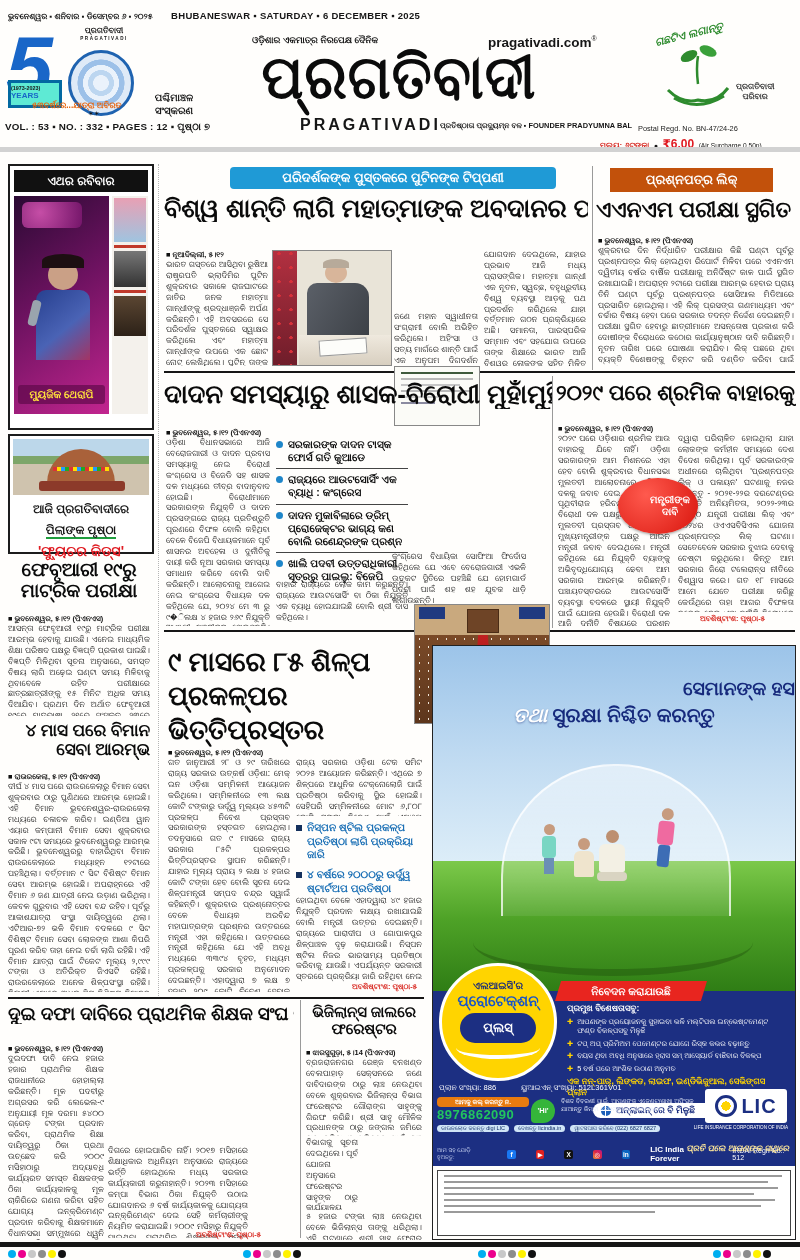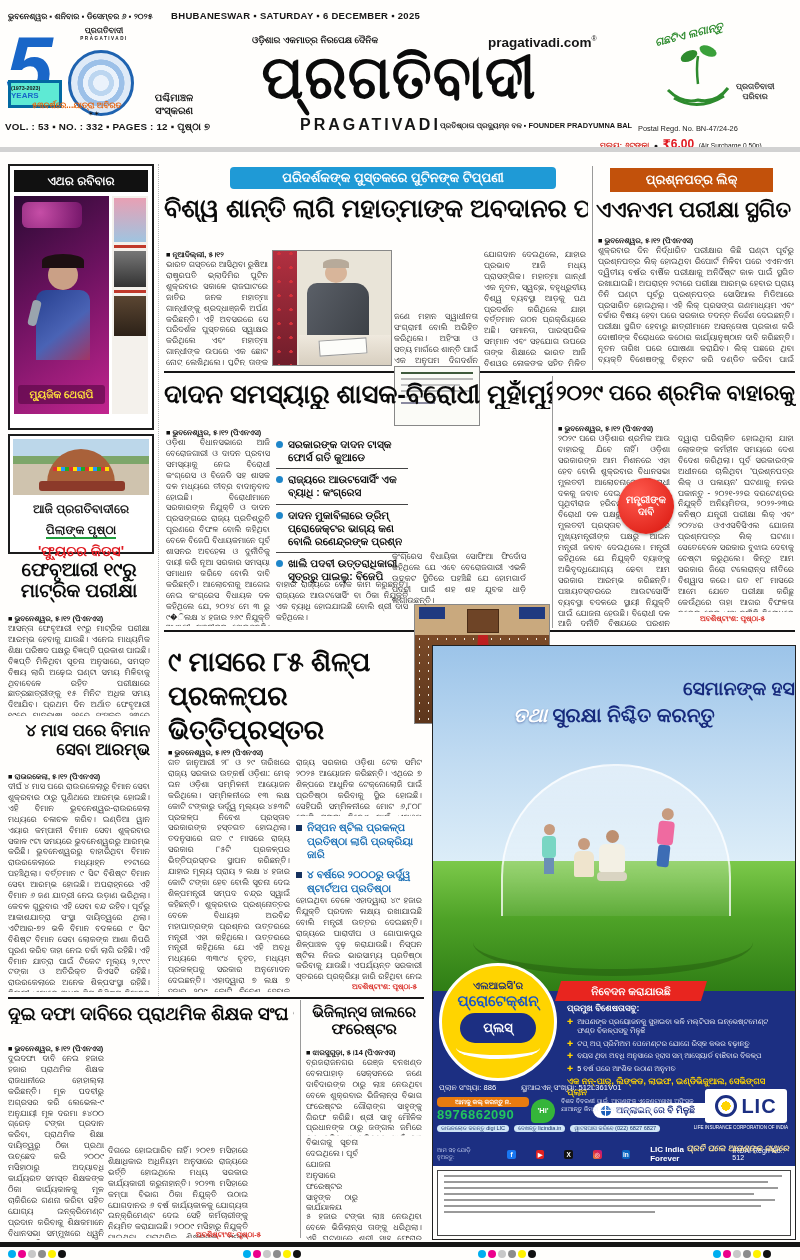--- a/index.html
+++ b/index.html
@@ -228,21 +228,21 @@
     <div class="abs" style="left:104px;top:2px;width:26px;height:12px;background:#203a80;"></div>
     <div class="abs" style="left:0;top:30px;width:134px;height:88px;background:radial-gradient(circle 2px,#f0e6d8 35%,transparent 37%) 0 0/9px 8px,linear-gradient(#7a4a28,#5d361c);"></div>
     <div class="abs" style="left:56px;top:30px;width:24px;height:88px;background:linear-gradient(#c02020,#8e1616);clip-path:polygon(30% 0,70% 0,100% 100%,0 100%);"></div>
   </div>
   <div class="abs body-txt" style="left:392px;top:552px;width:134px;height:74px;">କଂଗ୍ରେସ ବିଧାୟିକା ସୋଫିଆ ଫିର୍ଦୋସ କହିଥିଲେ ଯେ ଏବେ ବେରୋଜଗାରୀ ଏଭଳି ଉତ୍କଟ ସ୍ଥିତିରେ ପହଞ୍ଚିଛି ଯେ ହୋମଗାର୍ଡ ପଦବୀ ପାଇଁ ଶହ ଶହ ଯୁବକ ଧାଡ଼ି ଲଗାଉଛନ୍ତି।</div>
 
   <div class="abs hl" style="left:556px;top:382px;width:240px;font-size:21.5px;white-space:nowrap;overflow:hidden;">୨୦୨୯ ପରେ ଶ୍ରମିକ ବାହାରକୁ ଯିବେନି</div>
   <div class="abs byline" style="left:558px;top:424px;">■ ଭୁବନେଶ୍ୱର, ୫।୧୨ (ପିଏନଏସ)</div>
   <div class="abs body-txt" style="left:558px;top:434px;width:112px;height:192px;">୨୦୨୯ ପରେ ଓଡ଼ିଶାର ଶ୍ରମିକ ଆଉ ବାହାରକୁ ଯିବେ ନାହିଁ। ଓଡ଼ିଶା ସରକାରଙ୍କ ଆମ ମିଶନରେ ଏହା ହେବ ବୋଲି ଶୁକ୍ରବାର ବିଧାନସଭା ମୁଲତବୀ ଆଲୋଚନାରେ ବିରୋଧୀ ଦଳକୁ ଜବାବ ଦେଇ ଆଇନ ମନ୍ତ୍ରୀ ପୃଥିବୀରାଜ ହରିଚନ୍ଦନ କହିଛନ୍ତି। ବିରୋଧୀ ଦଳ ପକ୍ଷରୁ ଅଣାଯାଇଥିବା ମୁଲତବୀ ପ୍ରସ୍ତାବ ଆଲୋଚନାରେ ମୁଖ୍ୟମନ୍ତ୍ରୀଙ୍କ ପକ୍ଷରୁ ଆଇନ ମନ୍ତ୍ରୀ ଜବାବ ଦେଇଥିଲେ। ମନ୍ତ୍ରୀ କହିଥିଲେ ଯେ ନିଯୁକ୍ତି ବ୍ୟାଙ୍କୁ ଅଭିବୃଦ୍ଧିଯୋଗ୍ୟ ଢେବା ଆମ ସରକାର ଆରମ୍ଭ କରିଛନ୍ତି। ପଞ୍ଚାୟତସ୍ତରରେ ଆଉଟସୋର୍ସିଂ ବ୍ୟବସ୍ଥା ବଦଳରେ ସ୍ଥାୟୀ ନିଯୁକ୍ତି ପାଇଁ ଯୋଜନା ହେଉଛି। ବିରୋଧୀ ଦଳ ଆଜି ଦୁର୍ନୀତି ବିଷୟରେ ପ୍ରଶ୍ନ ପଚାରୁଛନ୍ତି? ଅତ୍ୟନ୍ତ ହେଡ଼ାଇ, ପୋଷିସ ଏଯାଏର ଦୁର୍ନୀତି ଘଟି ଯାଇଛି ବୋଲି ସେ କହିଥିଲେ।</div>
   <div class="abs body-txt" style="left:678px;top:434px;width:116px;height:178px;">ଦ୍ୱାରା ପରିଚାଳିତ ହୋଇଥିଲା ଯାହା ଲୋକଙ୍କ କର୍ମହୀନ ସମୟରେ ଦେଶ ବିଦେଶ କରିଥିଲା। ପୂର୍ବ ସରକାରଙ୍କ ଅଧୀନରେ ଚାଲିଥିବା 'ପ୍ରଶ୍ନପତ୍ର ଲିକ୍ ଓ ପଳାୟନ' ଘଟଣାକୁ ନଜର ପକାନ୍ତୁ - ୨୦୨୧-୨୨ର ଦରଟେଣ୍ଡର ନିଯୁକ୍ତି ଅନିୟମିତତା, ୨୦୨୨-୨୩ର କନିଷ୍ଠ ଯନ୍ତ୍ରୀ ପରୀକ୍ଷା ଲିକ୍ ଏବଂ ୨୦୨୪ର ଓଏଏସବିସିଏଲ ଯୋଜନା ପ୍ରଶ୍ନପତ୍ର ଲିକ୍ ଘଟଣା। ସେତେବେଳେ ସରକାର ବୁଝାଇ ଦେବାକୁ ଚେଷ୍ଟା କରୁଥିଲେ। କିନ୍ତୁ ଆମ ସରକାର ଜିରୋ ଟଲେରାନ୍ସ ନୀତିରେ ବିଶ୍ୱାସ କରେ। ଗତ ୧୮ ମାସରେ ଆମେ ଯେତେ ପରୀକ୍ଷା କରିଛୁ କେଉଁଥିରେ ତାହା ଆଗର ବିଫଳତା ଦୂରେଇ ଦେଇ ଏହା ଦୁର୍ନୀତି ବିରୋଧରେ ପରିଚାଳନା ସ୍ୱଚ୍ଛରେ। ଆମେ ଅନ୍ୟ ପରୀକ୍ଷାଗୁଡ଼ିକୁ ଚାଲିଲ କରୁ। ଏହି ଦୂରିତ ମୂଲ୍ୟକୁ ଭରଗଣ ସୁଧ ପ୍ରସ୍ତାବନ କରାଯାଇପାରିବ ନାହିଁ।</div>
-  <div class="abs" style="left:618px;top:478px;width:56px;height:56px;border-radius:50%;background:radial-gradient(circle at 35% 30%,#ff5a4e,#d8140c);display:flex;flex-direction:column;justify-content:center;align-items:center;color:#fff;font-weight:800;font-size:10px;line-height:1.2;box-shadow:0 1px 3px rgba(0,0,0,.4);">
+  <div class="abs" style="left:618px;top:478px;width:56px;height:56px;border-radius:50%;background:radial-gradient(circle at 35% 30%,#ff5a4e,#d8140c);display:flex;flex-direction:column;justify-content:center;align-items:center;color:#fff;font-weight:800;font-size:10px;line-height:1.2;box-shadow:0 1px 3px rgba(0,0,0,.4);padding-left:24px;">
     <span>ମନ୍ତ୍ରୀଙ୍କ</span>
     <span>ଦାବି</span>
   </div>
   <div class="abs endnote" style="left:700px;top:614px;">ଅବଶିଷ୍ଟାଂଶ: ପୃଷ୍ଠା-୫</div>
 
   <div class="abs hl" style="left:168px;top:646px;width:252px;font-size:27px;line-height:1.25;">
     <div>୯ ମାସରେ ୮୫ ଶିଳ୍ପ</div>
     <div>ପ୍ରକଳ୍ପର ଭିତ୍ତିପ୍ରସ୍ତର</div>
   </div>
   <div class="abs byline" style="left:168px;top:748px;">■ ଭୁବନେଶ୍ୱର, ୫।୧୨ (ପିଏନଏସ)</div>

